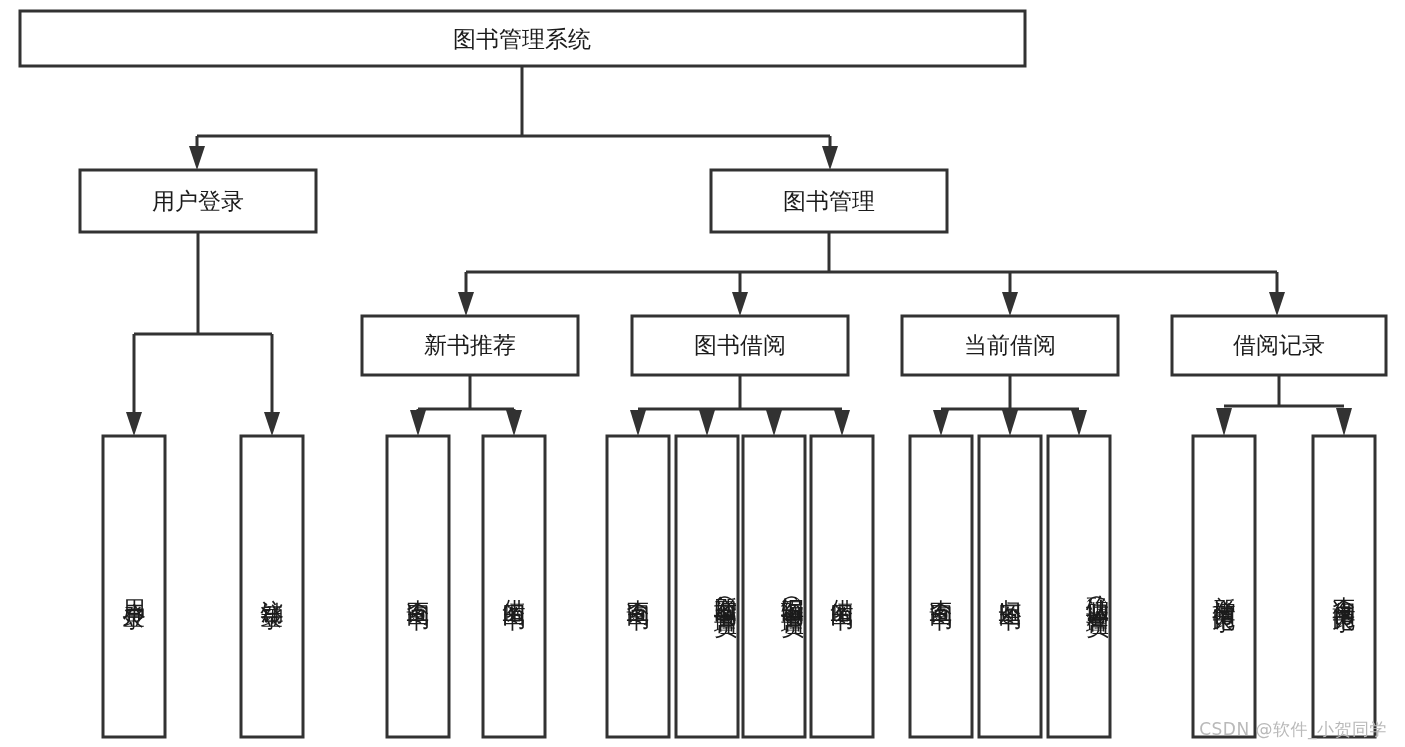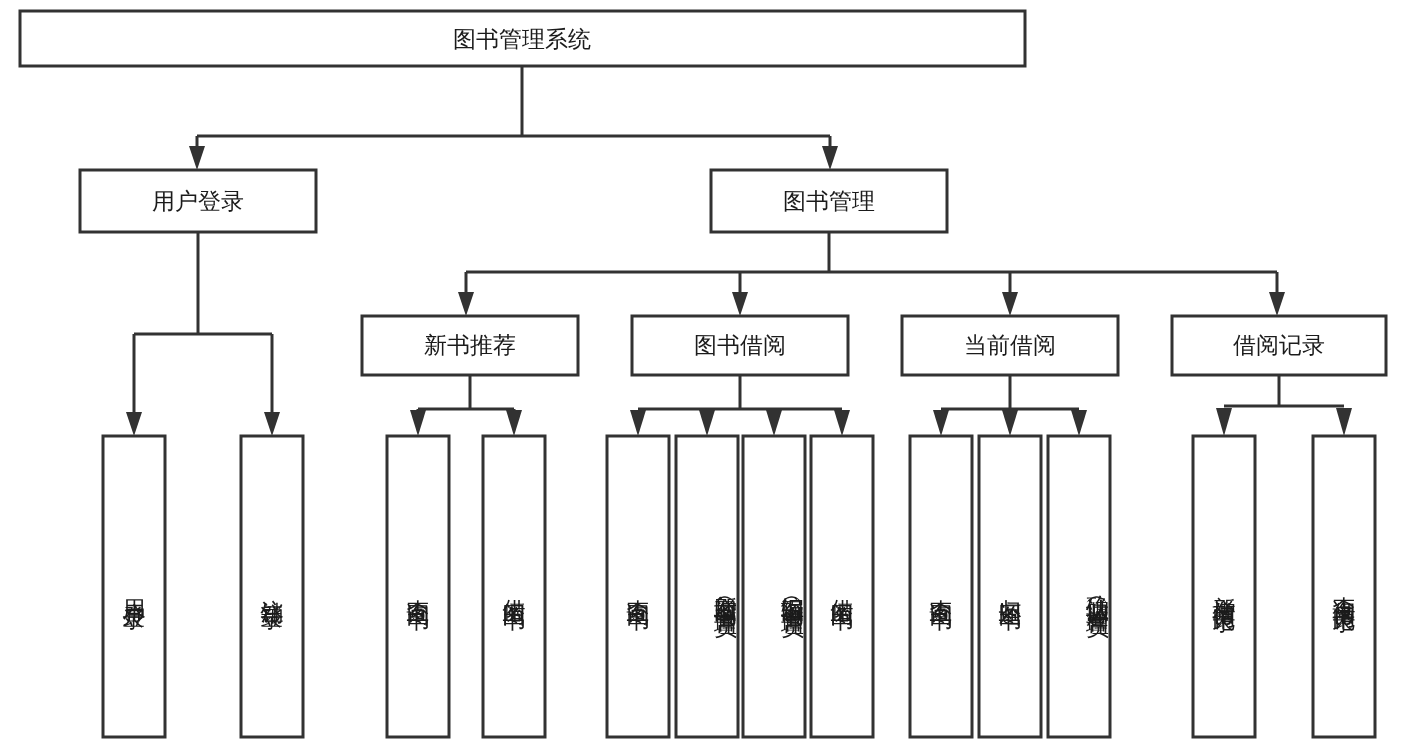--- a/index.html
+++ b/index.html
@@ -210,14 +210,15 @@
   <div class="leaf-label" style="left:743px; top:436px; width:62px; height:301px; align-items:flex-start; padding-top:8px; box-sizing:border-box;">编辑图书（管理员）</div>
   <div class="leaf-label" style="left:811px; top:436px; width:62px; height:301px;">借阅图书</div>
 
   <div class="leaf-label" style="left:910px; top:436px; width:62px; height:301px;">查询图书</div>
   <div class="leaf-label" style="left:979px; top:436px; width:62px; height:301px;">归还图书</div>
   <div class="leaf-label" style="left:1048px; top:436px; width:62px; height:301px; align-items:flex-start; padding-top:8px; box-sizing:border-box;">确认归还（管理员）</div>
 
   <div class="leaf-label" style="left:1193px; top:436px; width:62px; height:301px;">新增借阅记录</div>
   <div class="leaf-label" style="left:1313px; top:436px; width:62px; height:301px;">查询借阅记录</div>
 
+  <div class="watermark">CSDN @软件_小贺同学</div>
 
 </div>
 
 </body></html>

